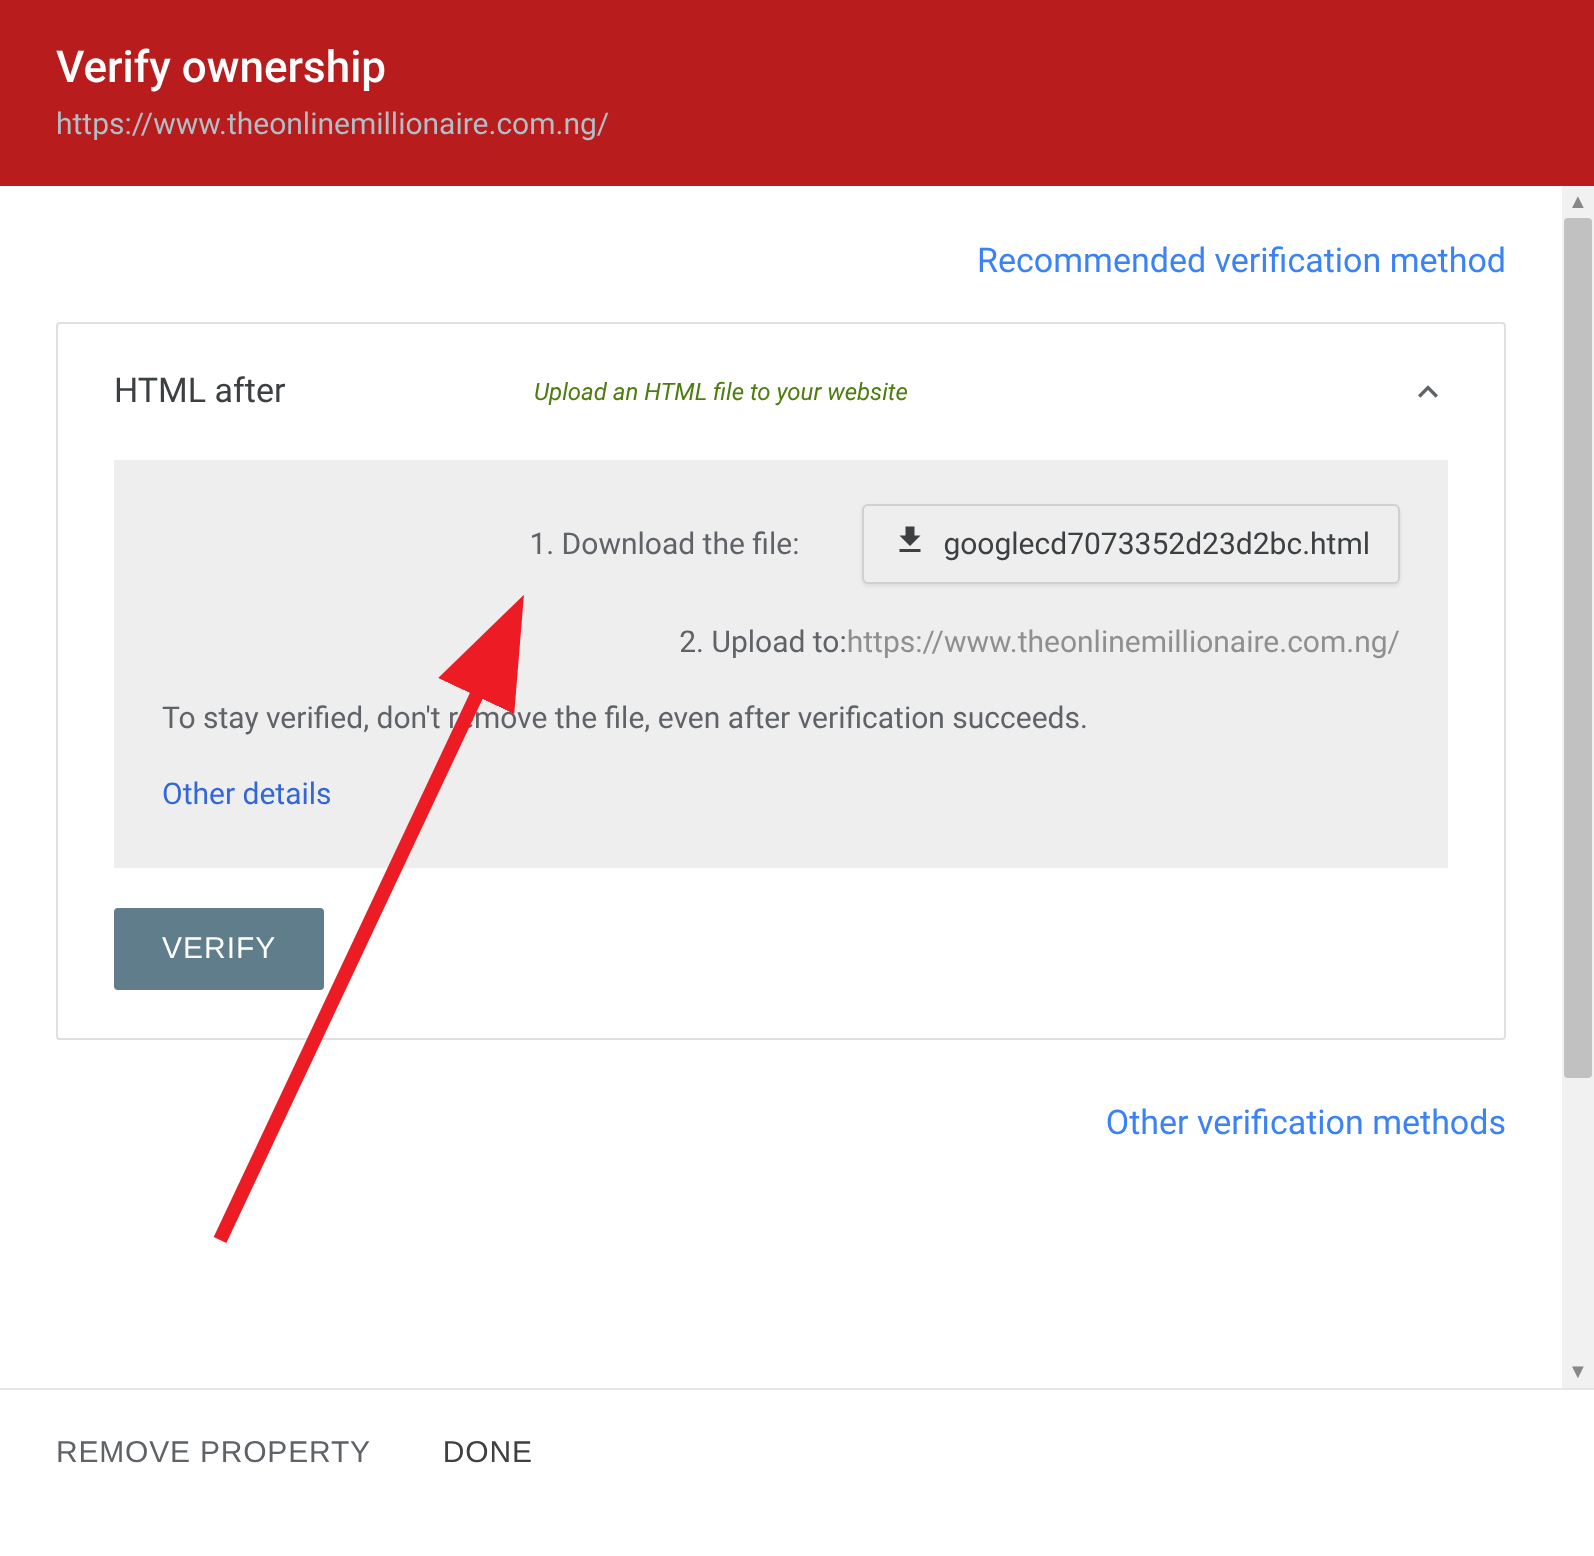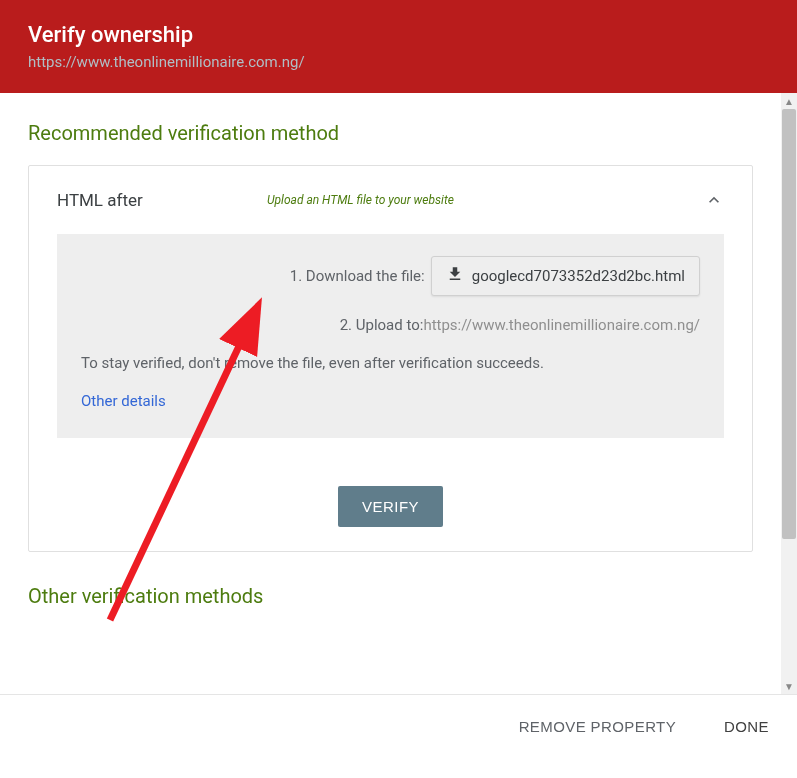--- a/index.html
+++ b/index.html
@@ -62,23 +62,24 @@
     .scroll-thumb {
       position: absolute;
       top: 16px;
       left: 1px;
       right: 1px;
       height: 430px;
       background: #c1c1c1;
       border-radius: 2px;
     }
     .section-label {
-      color: #4d7c0f;
-      font-size: 20px;
+      color: #3b82f6;
+      font-size: 17px;
       margin-bottom: 20px;
+      text-align: right;
     }
     .card {
       border: 1px solid #e0e0e0;
       border-radius: 2px;
       background: #fff;
       margin-bottom: 32px;
     }
     .card-header {
       display: flex;
       align-items: center;
@@ -118,62 +119,61 @@
     .step-label {
       color: #5f6368;
     }
     .download-btn {
       display: inline-flex;
       align-items: center;
       background: #eeeeee;
       border: 1px solid #d0d0d0;
       border-radius: 3px;
       padding: 8px 14px;
-      margin-left: 6px;
+      margin-left: 31px;
       font-size: 15px;
       color: #3c4043;
       cursor: pointer;
       box-shadow: 0 1px 2px rgba(0,0,0,0.08);
     }
     .download-btn svg { margin-right: 8px; }
     .upload-url { color: #8f8f8f; }
     .note {
       margin-top: 6px;
       margin-bottom: 20px;
       color: #5f6368;
     }
     .link {
       color: #3367d6;
       font-size: 15px;
       cursor: pointer;
     }
     .card-footer {
       display: flex;
-      justify-content: center;
+      justify-content: flex-start;
       padding: 20px 28px 24px 28px;
-      margin-top: 28px;
     }
     .verify-btn {
       background: #607d8b;
       color: #fff;
       border: none;
       padding: 12px 24px;
       font-size: 15px;
       letter-spacing: 0.5px;
       border-radius: 2px;
       cursor: pointer;
     }
     .footer {
       border-top: 1px solid #e5e5e5;
       height: 64px;
       display: flex;
       align-items: center;
-      justify-content: flex-end;
+      justify-content: flex-start;
       padding: 0 28px;
-      gap: 48px;
+      gap: 36px;
     }
     .footer-btn {
       background: none;
       border: none;
       font-size: 15px;
       color: #5f6368;
       letter-spacing: 0.4px;
       cursor: pointer;
       font-weight: 500;
     }

